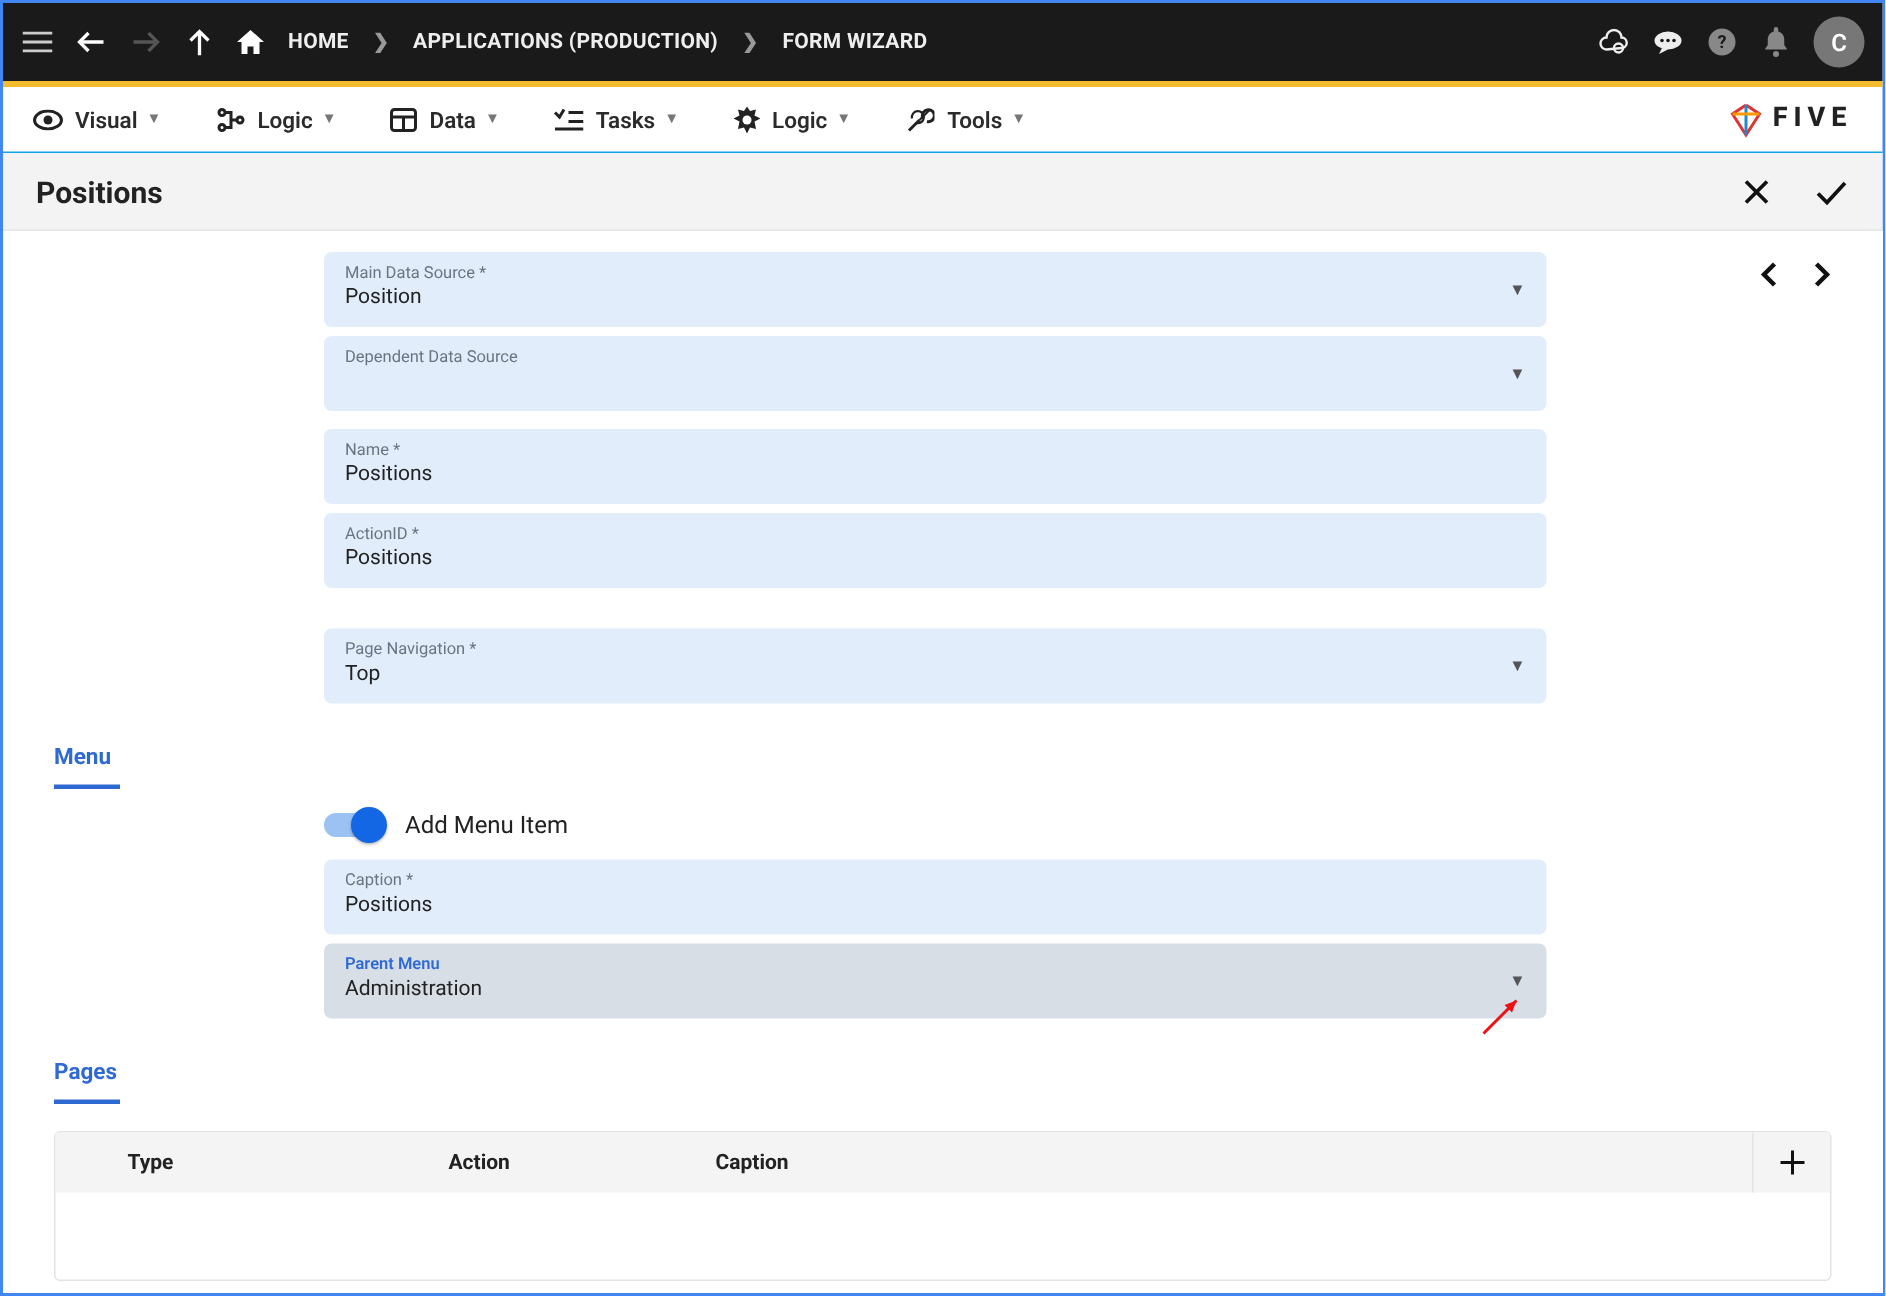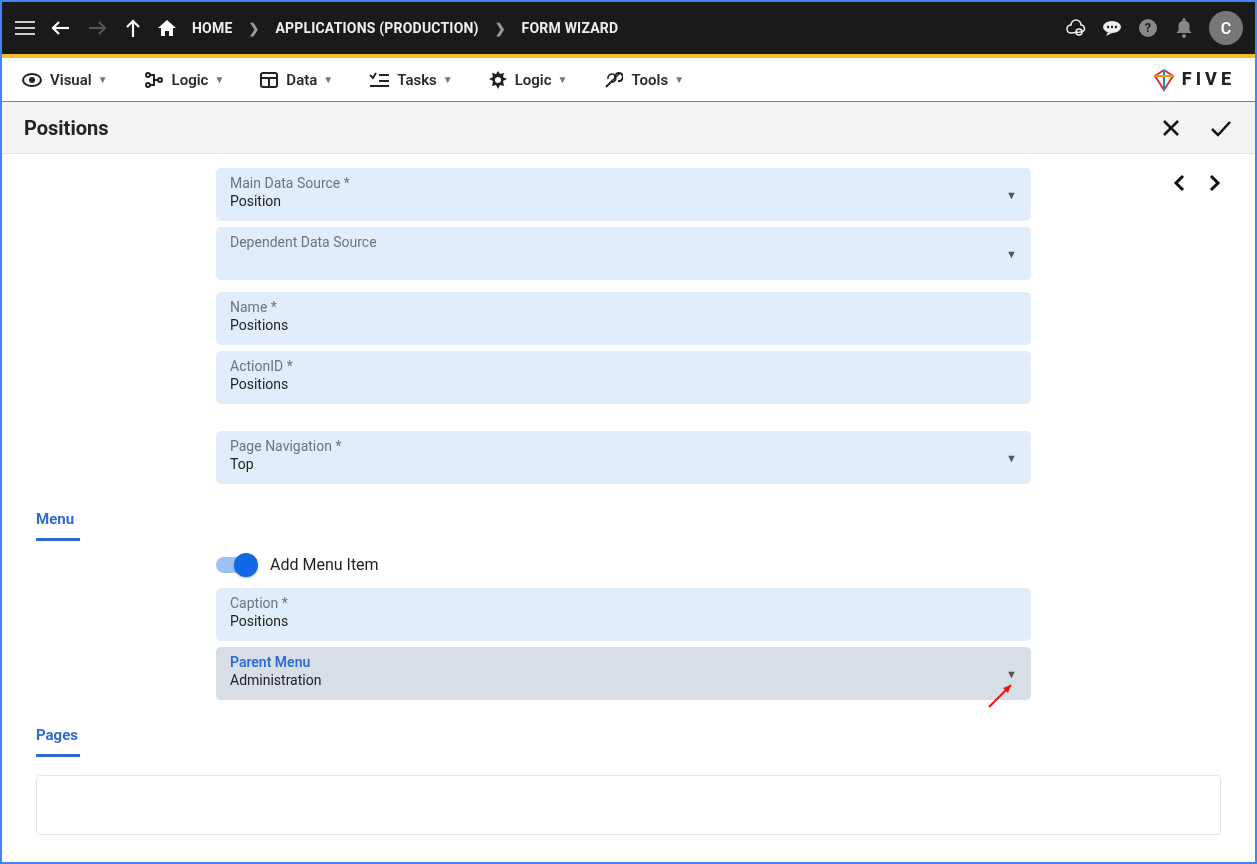--- a/index.html
+++ b/index.html
@@ -37,21 +37,21 @@
   .content::-webkit-scrollbar-thumb { background: #c6c6c6; border-radius: 0; }
 
   .section-title { color:#2e6ad1; font-weight:700; font-size:15px; padding: 20px 0 8px 34px; }
   .section-title .ul { display:block; width:44px; border-bottom: 3px solid #2e6ad1; margin-top:10px; }
   .tabnav { float:right; padding: 20px 34px 0 0; display:flex; gap:24px; }
   .tabnav .nic { cursor:pointer; }
 
   .fields { padding: 8px 0 0 0; }
   .field { background:#e2edfb; border-radius:5px; margin: 6px 0 6px 214px; width: 815px; padding: 7px 14px 8px 14px; position:relative; }
   .field.dark { background:#d7dee5; }
-  .flabel { font-size:14px; color:#6a7580; }
+  .flabel { font-size:11px; color:#6a7580; }
   .flabel.blue { color:#2e6ad1; font-weight:600; }
   .fvalue { font-size:14px; color:#222; padding-top:2px; min-height: 22px;}
   .field .dd { position:absolute; right:14px; top:50%; transform:translateY(-50%); color:#555; font-size:11px; cursor:pointer; }
 
   .toggle-row { display:flex; align-items:center; gap:14px; margin: 6px 0 14px 214px; }
   .toggle { width:40px; height:16px; background:#9cc1f3; border-radius:10px; position:relative; cursor:pointer; }
   .toggle .knob { position:absolute; right:-2px; top:-4px; width:24px; height:24px; background:#1366e4; border-radius:50%; box-shadow:0 1px 2px rgba(0,0,0,.3); }
   .toggle-label { font-size:16px; color:#222; }
 
   .arrow-annot { position:absolute; pointer-events:none; }
@@ -287,20 +287,31 @@
         <line x1="8" y1="32" x2="30" y2="10" stroke="#e11" stroke-width="2"></line>
         <polygon points="30,10 22,13 27,18" fill="#e11"></polygon>
       </svg>
     </div>
 
     <div class="section-title">
       <span>Pages</span><span class="ul"></span>
     </div>
 
     <div class="tablewrap">
+      <div class="thead">
+        <div class="th type">Type</div>
+        <div class="th action">Action</div>
+        <div class="th caption">Caption</div>
+        <div class="th plus">
+          <svg width="18" height="18" viewBox="0 0 18 18" stroke="#111" stroke-width="2">
+              <line x1="9" y1="1" x2="9" y2="17"></line>
+              <line x1="1" y1="9" x2="17" y2="9"></line>
+            </svg>
+        </div>
+      </div>
       <div class="trow">
         
         
         
       </div>
     </div>
 
   </div>
 </div>
 

